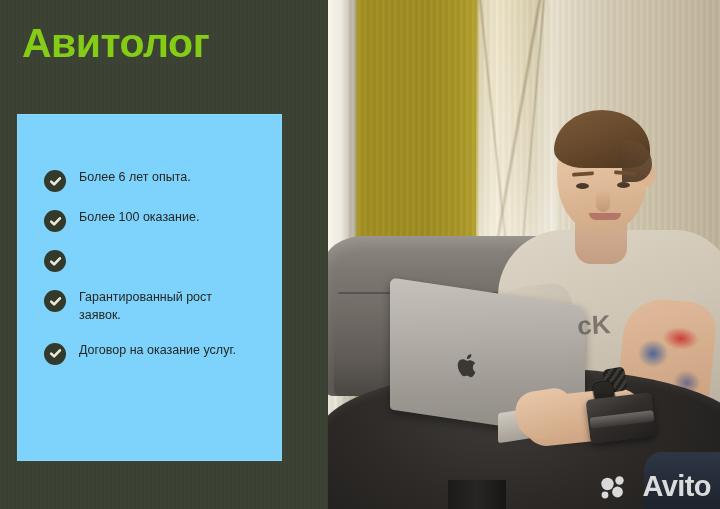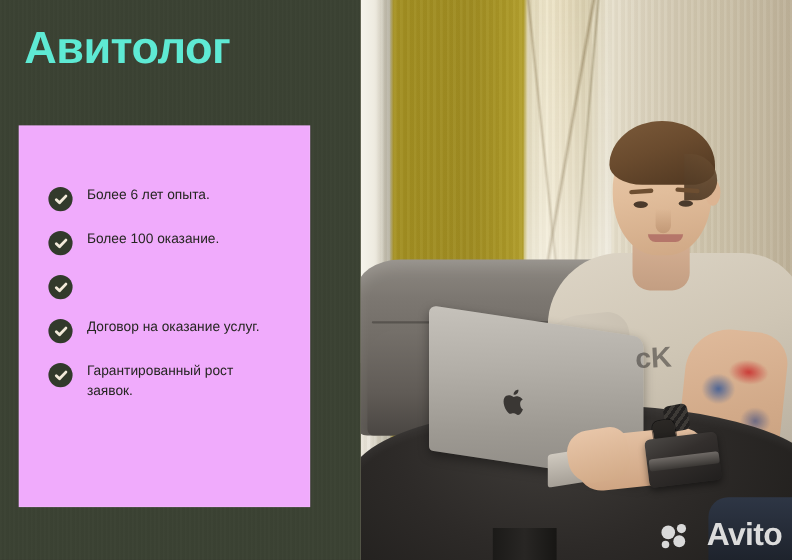--- a/index.html
+++ b/index.html
@@ -39,33 +39,33 @@
     pointer-events: none;
   }
 
   .panel-title {
     position: absolute;
     left: 22px;
     top: 21px;
     font-size: 41px;
     font-weight: 700;
     letter-spacing: -0.5px;
-    color: #5eead4;
+    color: #84cc16;
     line-height: 1.1;
     white-space: nowrap;
     z-index: 3;
   }
 
   .feature-card {
     position: absolute;
     left: 17px;
     top: 114px;
     width: 265px;
     height: 347px;
-    background: #f0abfc;
+    background: #7dd3fc;
     box-shadow: 0 0 0 1px rgba(255,255,255,0.10) inset;
     z-index: 2;
   }
 
   .feature-list {
     position: absolute;
     left: 27px;
     top: 55px;
     right: 14px;
     margin: 0;
@@ -474,30 +474,30 @@
             </svg>
           </span>
         </li>
 
         <li class="feature-item">
           <span class="check-badge">
             <svg width="13" height="13" viewBox="0 0 13 13" aria-hidden="true">
               <path d="M2.2 6.6 L5.1 9.4 L10.9 3.3" fill="none" stroke="#f2ead9" stroke-width="2.6" stroke-linecap="round" stroke-linejoin="round"></path>
             </svg>
           </span>
-          <span class="feature-text">Договор на оказание услуг.</span>
+          <span class="feature-text">Гарантированный рост заявок.</span>
         </li>
 
         <li class="feature-item">
           <span class="check-badge">
             <svg width="13" height="13" viewBox="0 0 13 13" aria-hidden="true">
               <path d="M2.2 6.6 L5.1 9.4 L10.9 3.3" fill="none" stroke="#f2ead9" stroke-width="2.6" stroke-linecap="round" stroke-linejoin="round"></path>
             </svg>
           </span>
-          <span class="feature-text">Гарантированный рост заявок.</span>
+          <span class="feature-text">Договор на оказание услуг.</span>
         </li>
 
       </ul>
     </div>
   </div>
 
   <div class="photo">
     <div class="wall-base"></div>
     <div class="wall-grain"></div>
     <div class="marble"></div>

